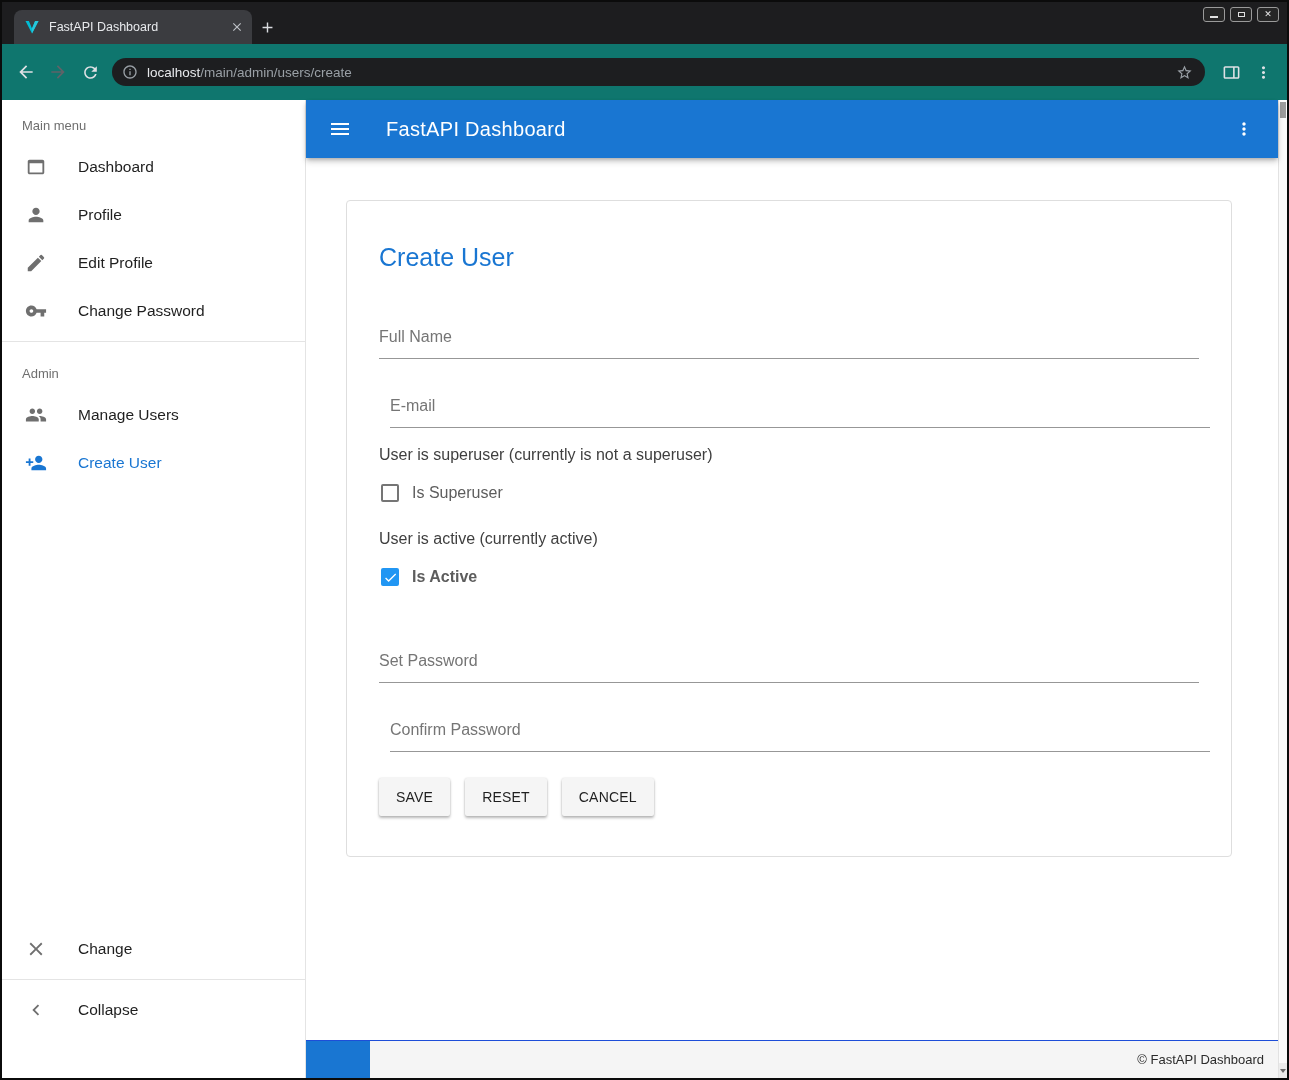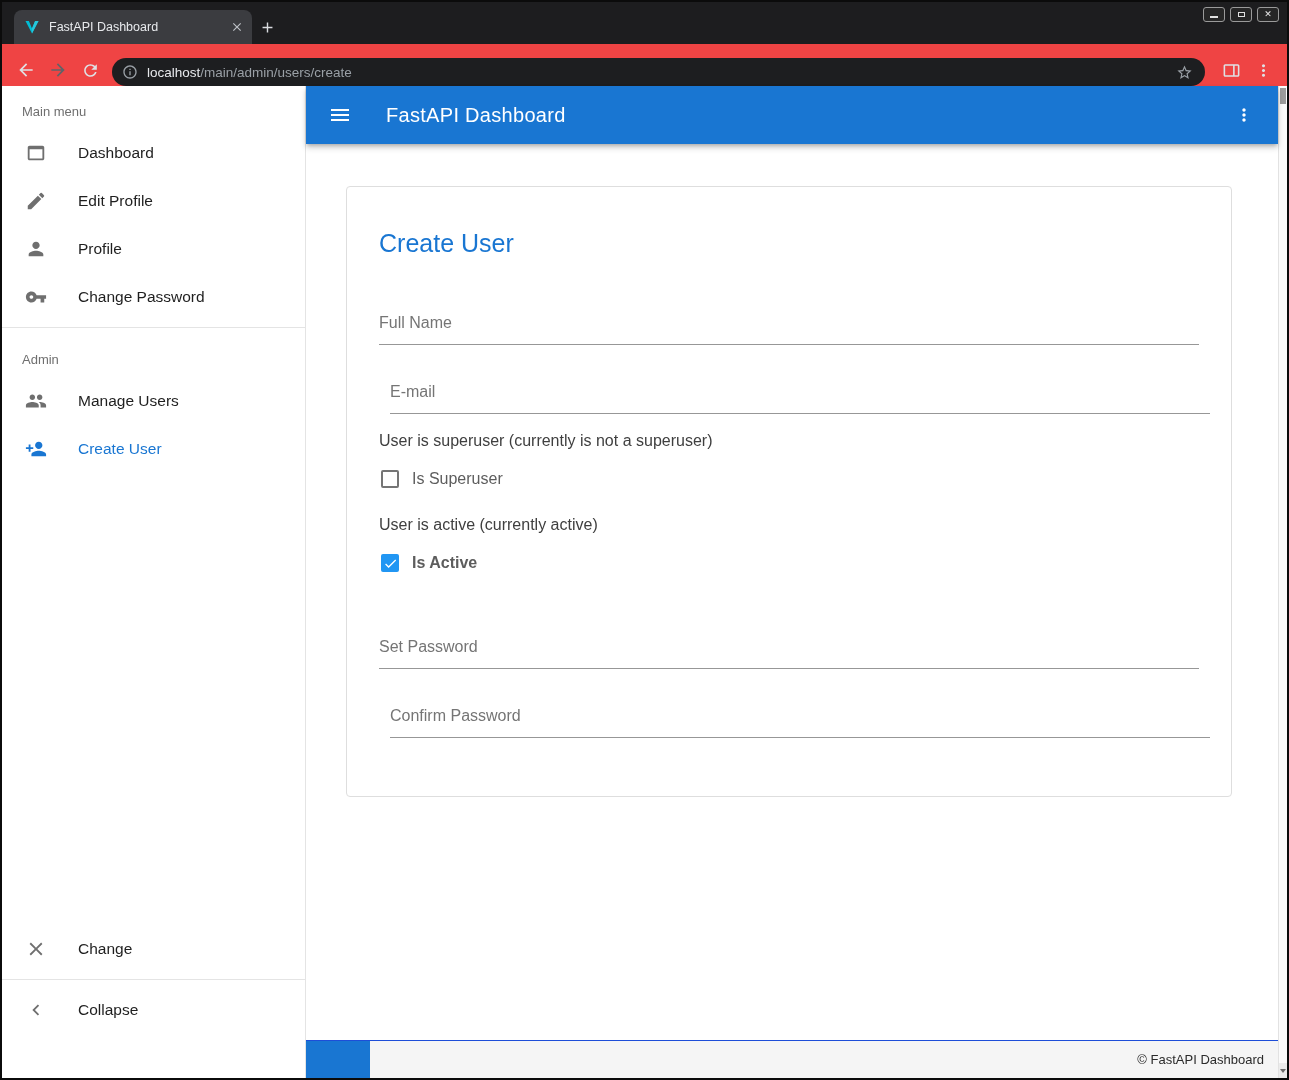--- a/index.html
+++ b/index.html
@@ -18,21 +18,21 @@
   .tab-title { color:#e8eaed; font-size:12.5px; flex:1; margin-left:9px; white-space:nowrap; overflow:hidden; }
   .tab-close { color:#bdc1c6; width:18px; height:18px; display:flex; align-items:center; justify-content:center; border-radius:50%; }
   .newtab { color:#dadce0; width:30px; height:30px; display:flex; align-items:center; justify-content:center; margin-bottom:2px; }
   .win-controls { position:absolute; top:5px; right:8px; display:flex; gap:5px; }
   .wc { width:22px; height:15px; border:1px solid #9a9a9a; border-radius:3px; display:flex; align-items:center; justify-content:center; color:#e6e6e6; background:#262626; }
   .wc-min { width:8px; height:0; border-bottom:2px solid #e0e0e0; margin-top:5px; }
   .wc-max { width:7px; height:5px; border:1px solid #e0e0e0; }
   .wc-x { font-size:9px; line-height:1; }
 
   
-  .toolbar { height:42px; flex:0 0 auto; background:#ef4444; display:flex; align-items:flex-end; padding:0 8px; }
+  .toolbar { height:56px; flex:0 0 auto; background:#0f766e; display:flex; align-items:center; padding:0 8px; }
   .tool-btn { width:32px; height:32px; display:flex; align-items:center; justify-content:center; color:#dfe1e5; border-radius:50%; }
   .tool-btn.disabled { color:#5f6368; }
   .urlbar { flex:1; height:28px; background:#1d1e20; border-radius:14px; margin:0 10px 0 6px; display:flex; align-items:center; padding:0 12px 0 10px; min-width:0; }
   .url-info { color:#9aa0a6; display:flex; align-items:center; }
   .url-text { margin-left:9px; font-size:13.5px; flex:1; white-space:nowrap; overflow:hidden; }
   .url-host { color:#e8eaed; }
   .url-path { color:#9aa0a6; }
   .url-star { color:#9aa0a6; display:flex; align-items:center; }
 
   
@@ -174,33 +174,33 @@
           <svg viewBox="0 0 24 24" width="22" height="22">
               <path fill="currentColor" d="M19 4H5c-1.11 0-2 .9-2 2v12c0 1.1.89 2 2 2h14c1.1 0 2-.9 2-2V6c0-1.1-.9-2-2-2zm0 14H5V8h14v10z"></path>
             </svg>
         </span>
         <span class="nav-label">Dashboard</span>
       </div>
 
       <div class="nav-item">
         <span class="nav-icon">
           <svg viewBox="0 0 24 24" width="22" height="22">
+              <path fill="currentColor" d="M12 12c2.21 0 4-1.79 4-4s-1.79-4-4-4-4 1.79-4 4 1.79 4 4 4zm0 2c-2.67 0-8 1.34-8 4v2h16v-2c0-2.66-5.33-4-8-4z"></path>
+            </svg>
+        </span>
+        <span class="nav-label">Profile</span>
+      </div>
+
+      <div class="nav-item">
+        <span class="nav-icon">
+          <svg viewBox="0 0 24 24" width="22" height="22">
               <path fill="currentColor" d="M3 17.25V21h3.75L17.81 9.94l-3.75-3.75L3 17.25zM20.71 7.04c.39-.39.39-1.02 0-1.41l-2.34-2.34a.9959.9959 0 0 0-1.41 0l-1.83 1.83 3.75 3.75 1.83-1.83z"></path>
             </svg>
         </span>
         <span class="nav-label">Edit Profile</span>
-      </div>
-
-      <div class="nav-item">
-        <span class="nav-icon">
-          <svg viewBox="0 0 24 24" width="22" height="22">
-              <path fill="currentColor" d="M12 12c2.21 0 4-1.79 4-4s-1.79-4-4-4-4 1.79-4 4 1.79 4 4 4zm0 2c-2.67 0-8 1.34-8 4v2h16v-2c0-2.66-5.33-4-8-4z"></path>
-            </svg>
-        </span>
-        <span class="nav-label">Profile</span>
       </div>
 
       <div class="nav-item">
         <span class="nav-icon">
           <svg viewBox="0 0 24 24" width="22" height="22">
               <path fill="currentColor" d="M12.65 10C11.83 7.67 9.61 6 7 6c-3.31 0-6 2.69-6 6s2.69 6 6 6c2.61 0 4.83-1.67 5.65-4H17v4h4v-4h2v-4H12.65zM7 14c-1.1 0-2-.9-2-2s.9-2 2-2 2 .9 2 2-.9 2-2 2z"></path>
             </svg>
         </span>
         <span class="nav-label">Change Password</span>
       </div>
@@ -284,20 +284,25 @@
               <svg viewBox="0 0 24 24" width="15" height="15">
                   <path fill="#ffffff" d="M9 16.17L4.83 12l-1.42 1.41L9 19 21 7l-1.41-1.41z"></path>
                 </svg>
             </span>
             <span class="cb-label">Is Active</span>
           </div>
 
           <input class="field mb-lg" type="password" placeholder="Set Password" style="">
           <input class="field mb-md" type="password" placeholder="Confirm Password" style="">
 
+          <div class="btn-row">
+            <button class="btn">SAVE</button>
+            <button class="btn">RESET</button>
+            <button class="btn">CANCEL</button>
+          </div>
         </div>
       </div>
 
       <div class="footer">
         <div class="footer-accent"></div>
         <div class="footer-body">
           <span>© FastAPI Dashboard</span>
         </div>
       </div>
     </div>

